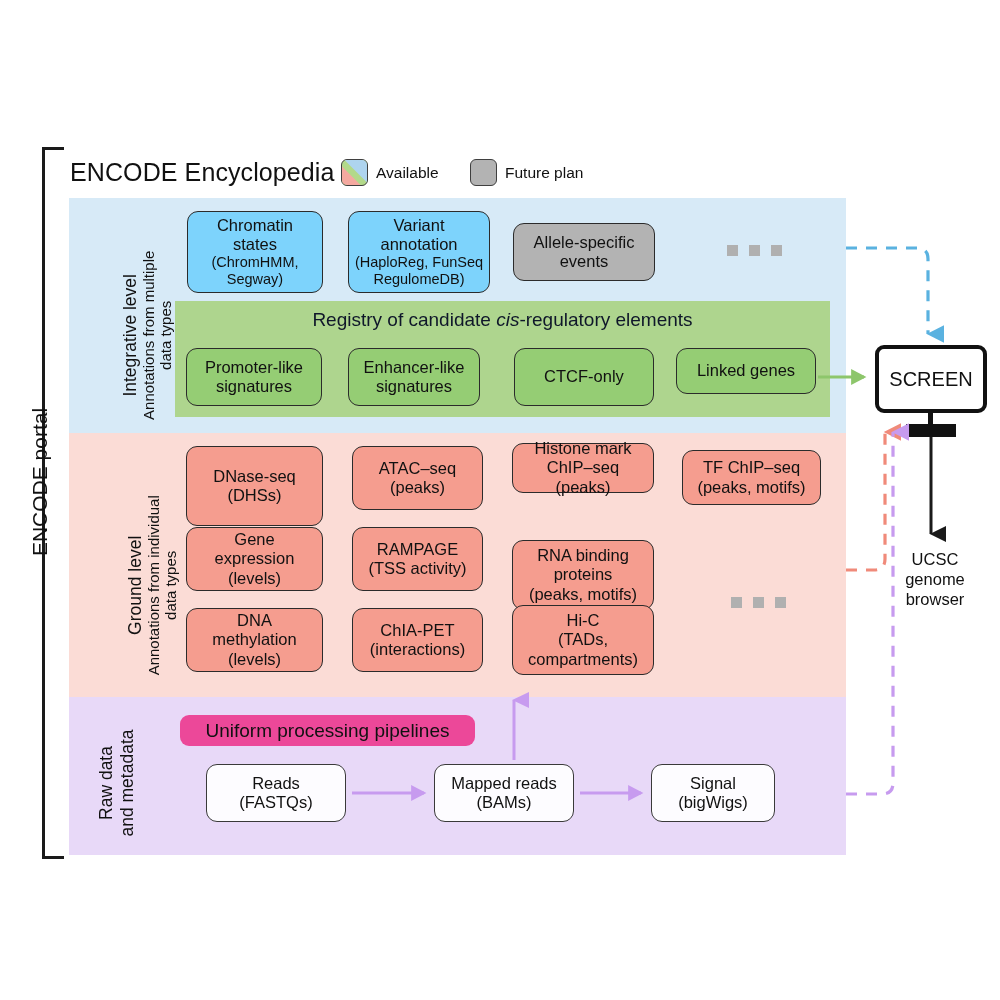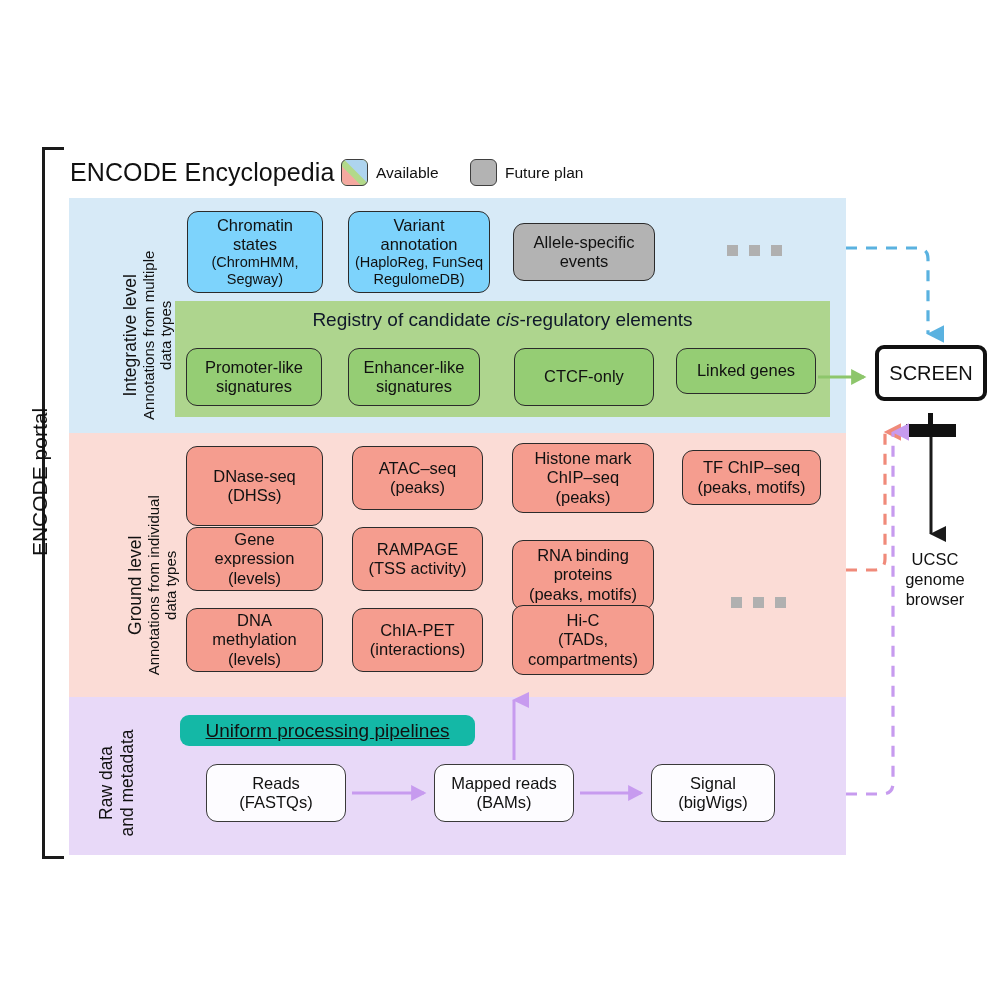--- a/index.html
+++ b/index.html
@@ -118,43 +118,43 @@
     text-align: center; font-size: 19px; color: #0f172a;
   }
   #n-promoter { left: 186px; top: 348px; width: 136px; height: 58px; }
   #n-enhancer { left: 348px; top: 348px; width: 132px; height: 58px; }
   #n-ctcf     { left: 514px; top: 348px; width: 140px; height: 58px; }
   #n-linked   { left: 676px; top: 348px; width: 140px; height: 46px; }
 
   
   #n-dnase    { left: 186px; top: 446px; width: 137px; height: 80px; }
   #n-atac     { left: 352px; top: 446px; width: 131px; height: 64px; }
-  #n-histone  { left: 512px; top: 443px; width: 142px; height: 70px; }
+  #n-histone  { left: 512px; top: 443px; width: 142px; height: 50px; }
   #n-tfchip   { left: 682px; top: 450px; width: 139px; height: 55px; }
   #n-geneexpr { left: 186px; top: 527px; width: 137px; height: 64px; }
   #n-rampage  { left: 352px; top: 527px; width: 131px; height: 64px; }
   #n-rbp      { left: 512px; top: 540px; width: 142px; height: 70px; }
   #n-dnameth  { left: 186px; top: 608px; width: 137px; height: 64px; }
   #n-chiapet  { left: 352px; top: 608px; width: 131px; height: 64px; }
   #n-hic      { left: 512px; top: 605px; width: 142px; height: 70px; }
 
   
   #pipeline-pill {
     left: 180px; top: 715px; width: 295px; height: 31px;
-    background: #14b8a6; border-radius: 9px;
+    background: #ec4899; border-radius: 9px;
     display: flex; align-items: center; justify-content: center;
-    font-size: 19px; color: #111; text-decoration: underline;
+    font-size: 19px; color: #111;
   }
   #n-reads   { left: 206px; top: 764px; width: 140px; height: 58px; }
   #n-mapped  { left: 434px; top: 764px; width: 140px; height: 58px; }
   #n-signal  { left: 651px; top: 764px; width: 124px; height: 58px; }
 
   
   #screen-box {
-    left: 875px; top: 345px; width: 112px; height: 56px;
+    left: 875px; top: 345px; width: 112px; height: 68px;
     border: 4px solid #111; border-radius: 9px; background: #fff;
     display: flex; align-items: center; justify-content: center;
     font-size: 20px; color: #111;
   }
   #screen-neck { left: 928px; top: 413px; width: 5px; height: 14px; background: #111; }
   #screen-base { left: 906px; top: 424px; width: 50px; height: 13px; background: #111; }
   #ucsc-label {
     left: 880px; top: 550px; width: 110px; text-align: center;
     font-size: 16.5px; color: #111; line-height: 1.2;
   }

